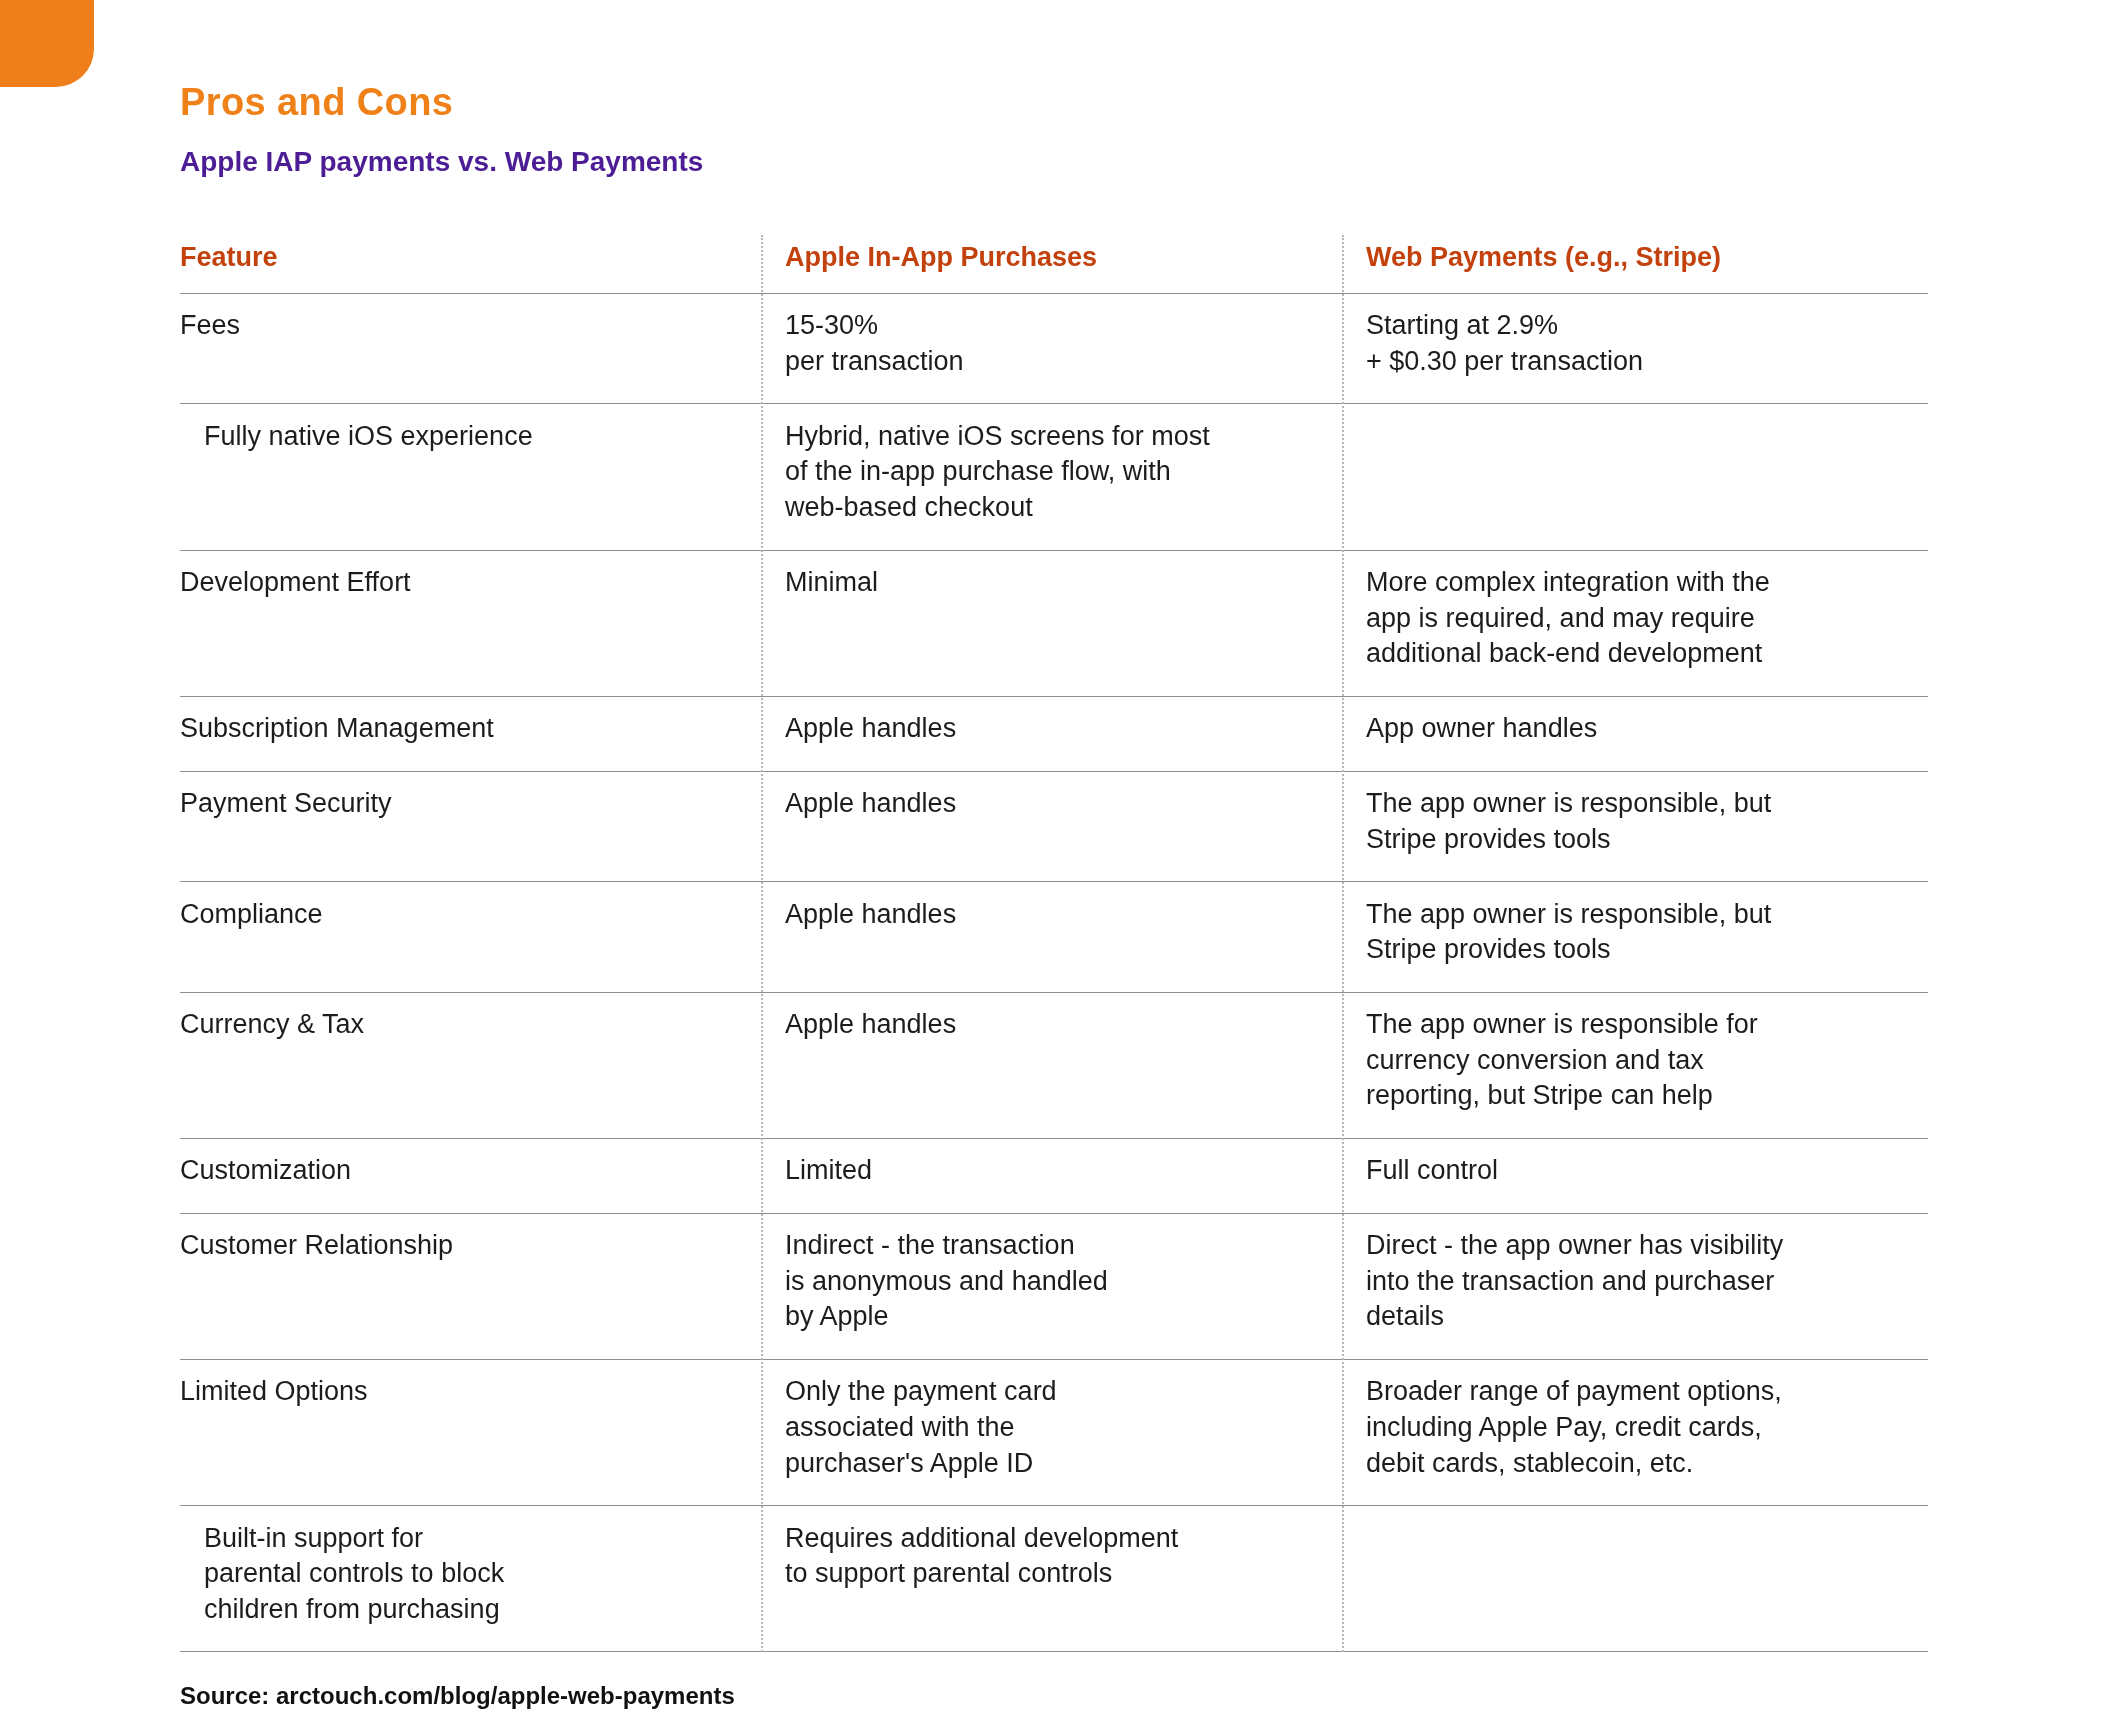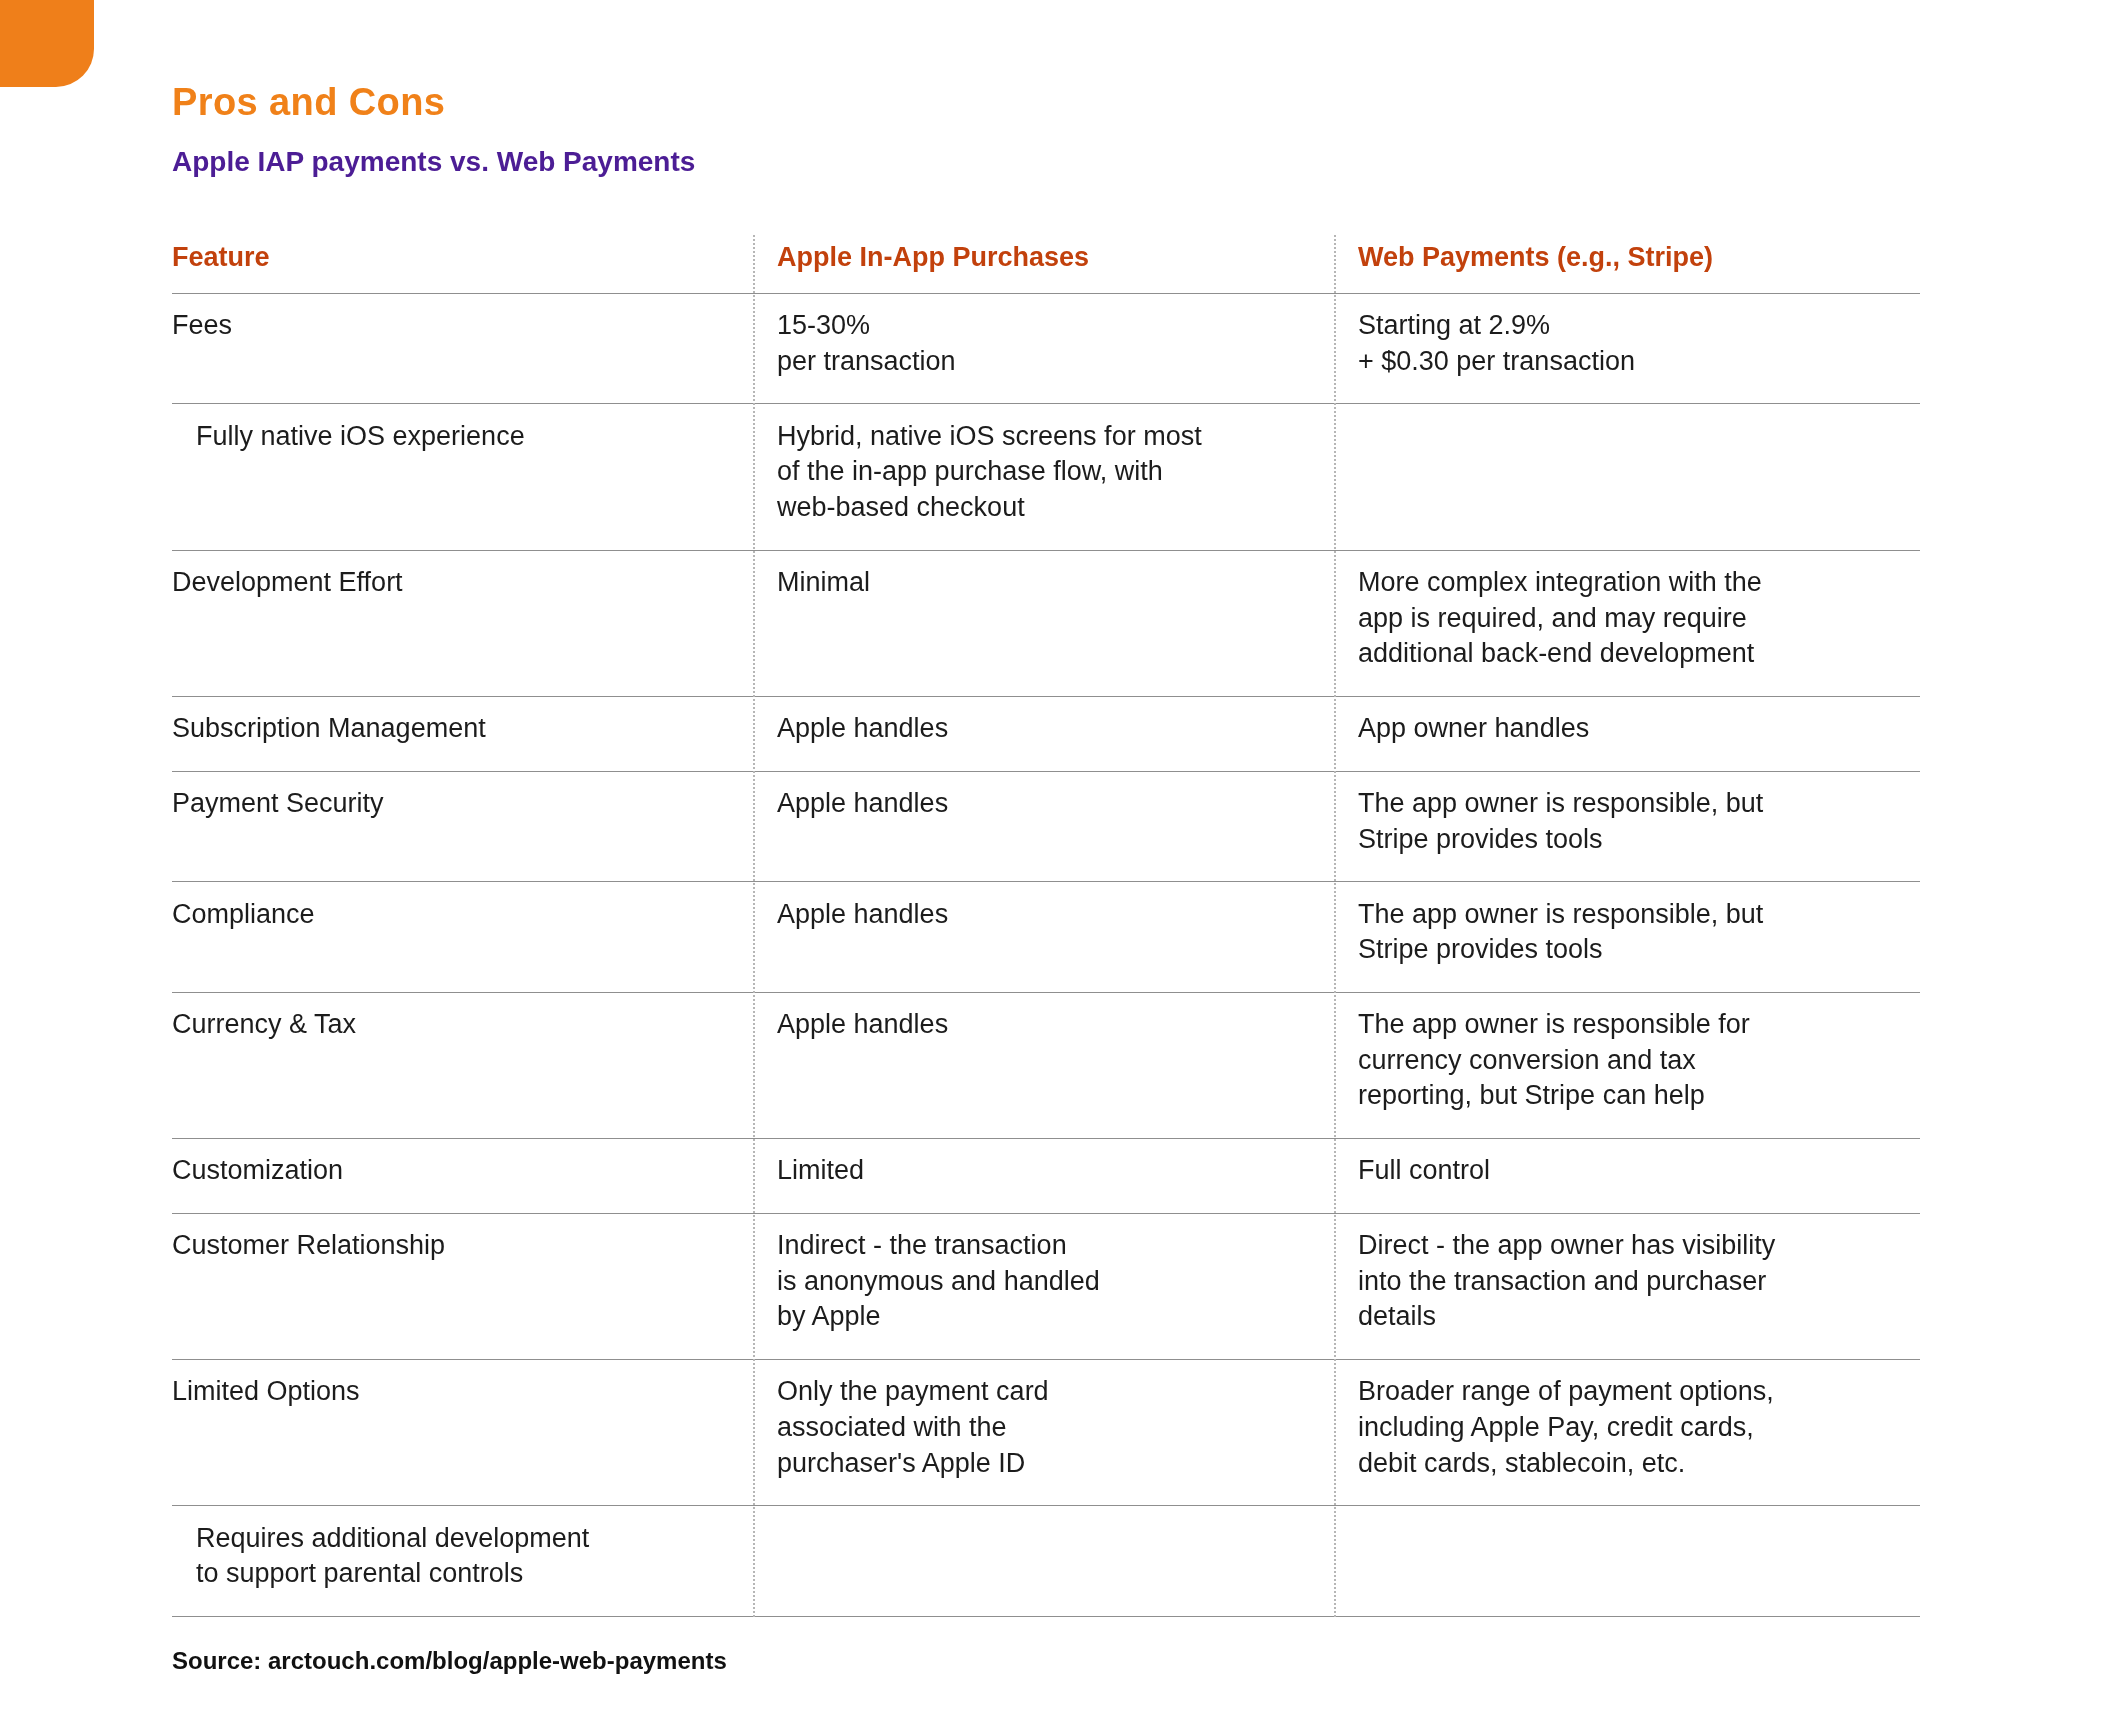--- a/index.html
+++ b/index.html
@@ -14,21 +14,21 @@
   }
   .corner {
     position: absolute;
     top: 0; left: 0;
     width: 94px; height: 87px;
     background: #EF7F1A;
     border-radius: 0 0 38px 0;
   }
   .content {
     position: absolute;
-    left: 172px;
+    left: 180px;
     top: 81px;
     width: 1748px;
   }
   .title {
     color: #F08119;
     font-size: 38px;
     font-weight: 700;
     letter-spacing: 0.4px;
   }
   .subtitle {
@@ -161,20 +161,23 @@
         <div class="row">
           <div class="cell feature">Limited Options</div>
           <div class="cell center">Only the payment card
 associated with the
 purchaser's Apple ID</div>
           <div class="cell center">Broader range of payment options,
 including Apple Pay, credit cards,
 debit cards, stablecoin, etc.</div>
         </div>
         <div class="row">
+          <div class="cell center">Built-in support for
+parental controls to block
+children from purchasing</div>
           <div class="cell center">Requires additional development
 to support parental controls</div>
         </div>
       </div>
   </div>
 
   <div class="source">Source: arctouch.com/blog/apple-web-payments</div>
 </div>
 
 

